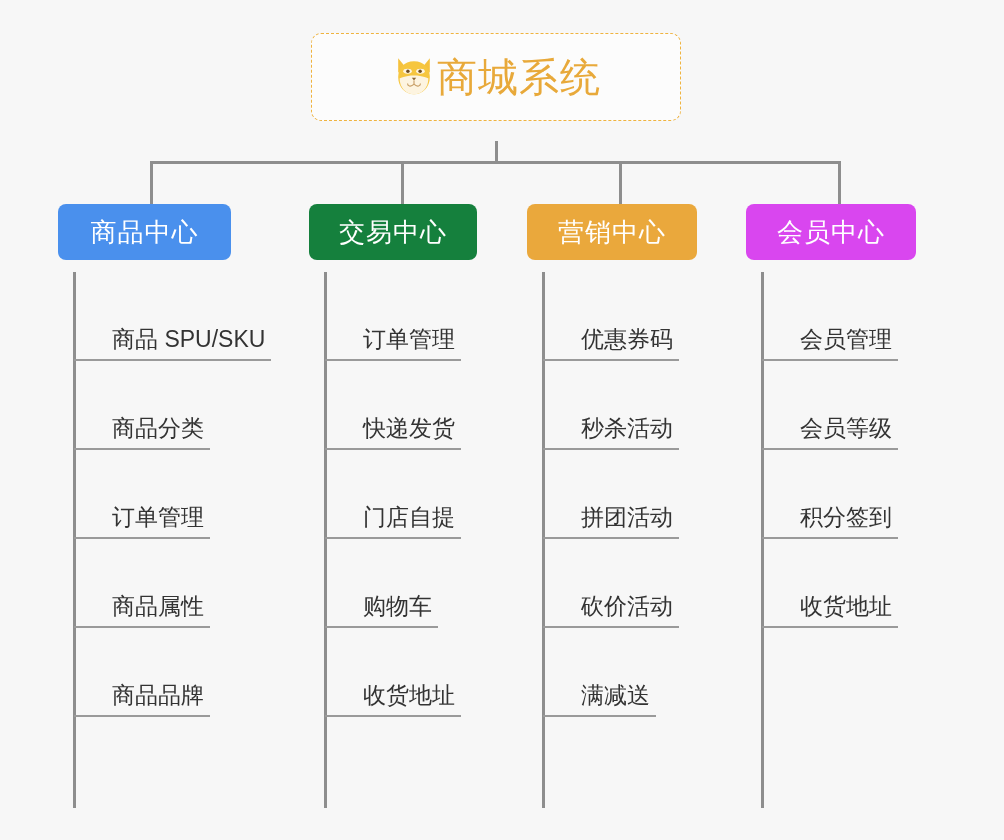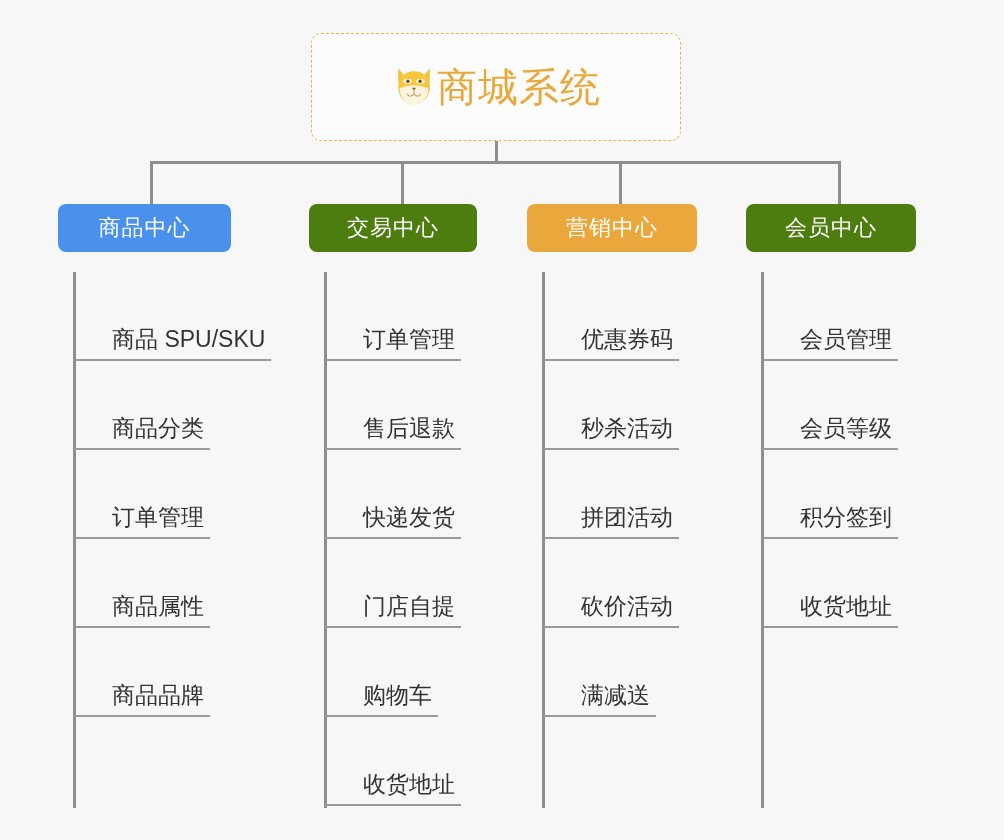--- a/index.html
+++ b/index.html
@@ -20,21 +20,21 @@
     width: 1004px;
     height: 840px;
   }
 
   
   .root-card {
     position: absolute;
     left: 311px;
     top: 33px;
     width: 370px;
-    height: 108px;
+    height: 88px;
     box-sizing: border-box;
     background: #fcfcfc;
     border: 1px dashed #efb33f;
     border-radius: 10px;
     display: flex;
     align-items: center;
     justify-content: center;
   }
   .root-icon {
     width: 46px;
@@ -60,27 +60,27 @@
 
   
   .branch {
     position: absolute;
     top: 204px;
   }
   .branch-head {
     position: absolute;
     top: 0;
     left: 0;
-    height: 48px;
+    height: 56px;
     border-radius: 8px;
     display: flex;
     align-items: center;
     justify-content: center;
     color: #ffffff;
-    font-size: 22px;
+    font-size: 26px;
     letter-spacing: 1px;
     white-space: nowrap;
     box-sizing: border-box;
   }
 
   
   .spine {
     position: absolute;
     width: 3px;
     background: #8e8e8e;
@@ -158,30 +158,27 @@
       <div class="leaf">
           <span class="leaf-label">商品属性</span>
         </div>
       <div class="leaf">
           <span class="leaf-label">商品品牌</span>
         </div>
     </div>
   </div>
 
   <div class="branch" style="left:324px;">
-    <div class="branch-head" style="left: -15px; width: 168px; background: #4d7c0f;">
+    <div class="branch-head" style="left: -15px; width: 168px; background: #15803d;">
       <span>交易中心</span>
     </div>
     <div class="spine" style="height: 536px; background: rgb(142, 142, 142);"></div>
     <div class="leaf-list">
       <div class="leaf">
           <span class="leaf-label">订单管理</span>
-        </div>
-      <div class="leaf">
-          <span class="leaf-label">售后退款</span>
         </div>
       <div class="leaf">
           <span class="leaf-label">快递发货</span>
         </div>
       <div class="leaf">
           <span class="leaf-label">门店自提</span>
         </div>
       <div class="leaf">
           <span class="leaf-label">购物车</span>
         </div>
@@ -209,21 +206,21 @@
       <div class="leaf">
           <span class="leaf-label">砍价活动</span>
         </div>
       <div class="leaf">
           <span class="leaf-label">满减送</span>
         </div>
     </div>
   </div>
 
   <div class="branch" style="left:761px;">
-    <div class="branch-head" style="left: -15px; width: 170px; background: #4d7c0f;">
+    <div class="branch-head" style="left: -15px; width: 170px; background: #d946ef;">
       <span>会员中心</span>
     </div>
     <div class="spine" style="height: 536px; background: rgb(142, 142, 142);"></div>
     <div class="leaf-list">
       <div class="leaf">
           <span class="leaf-label">会员管理</span>
         </div>
       <div class="leaf">
           <span class="leaf-label">会员等级</span>
         </div>

